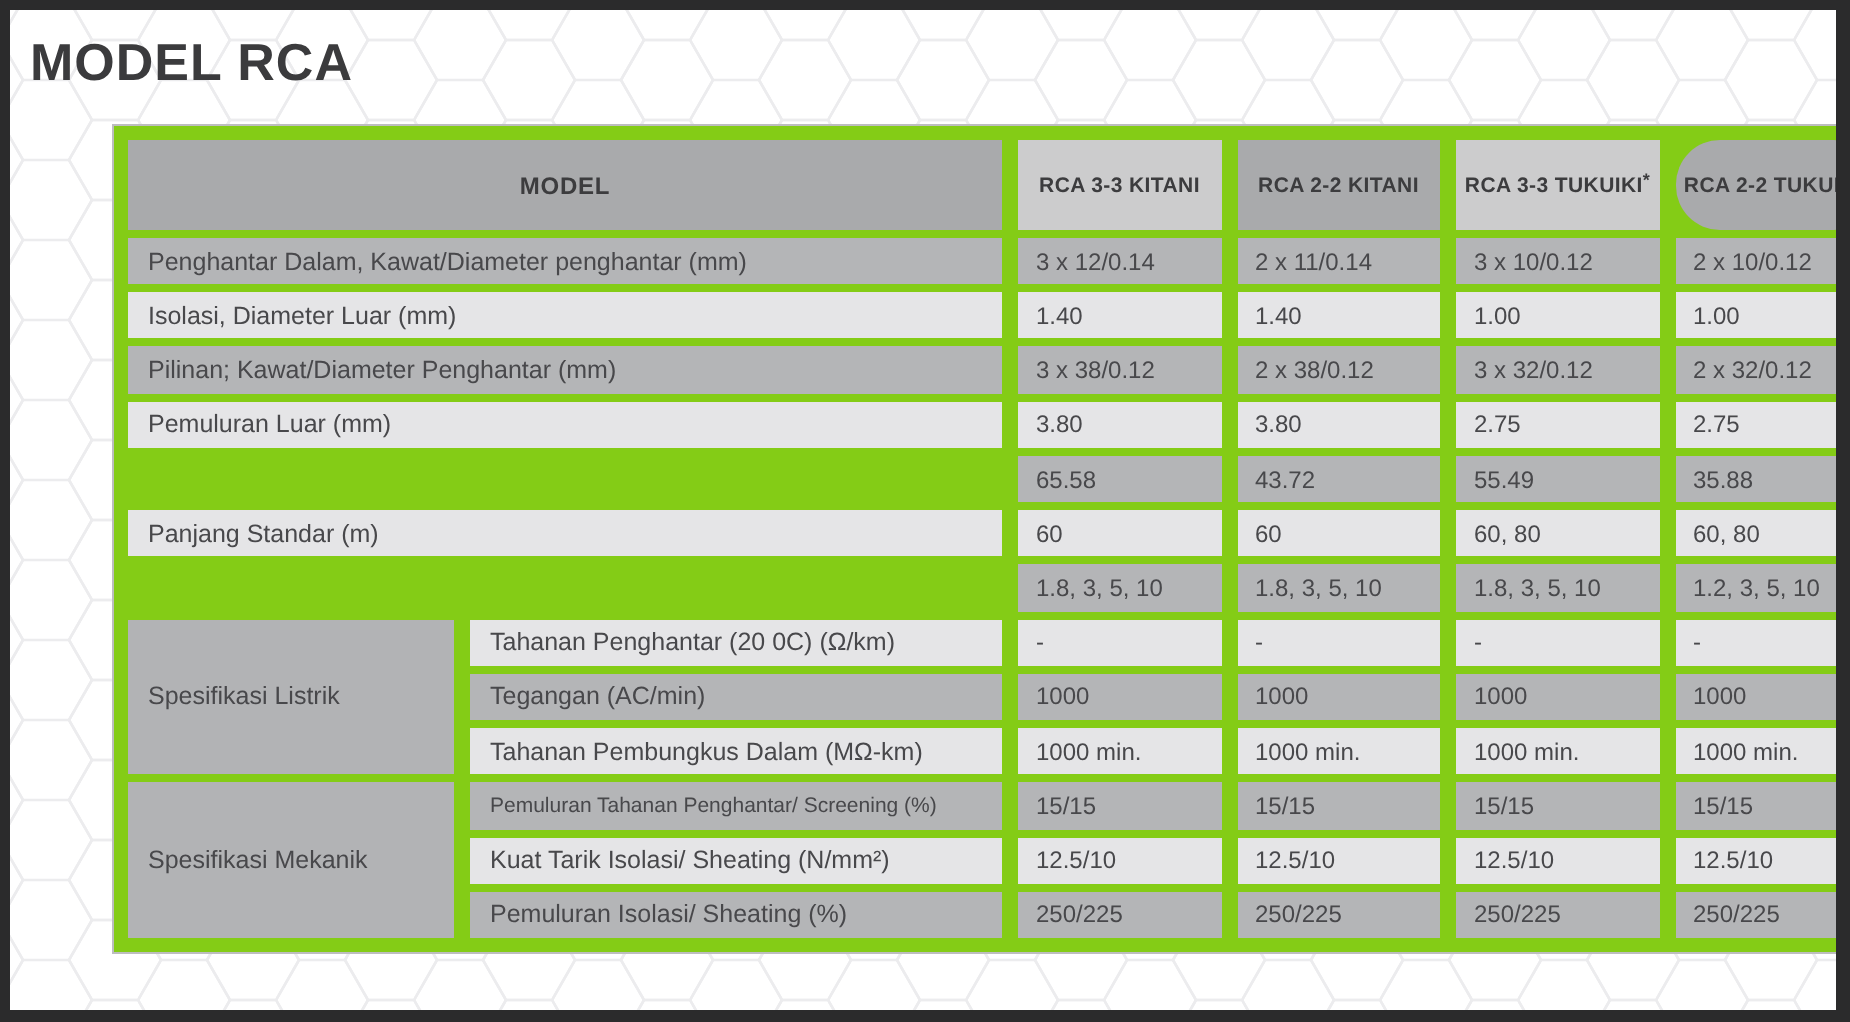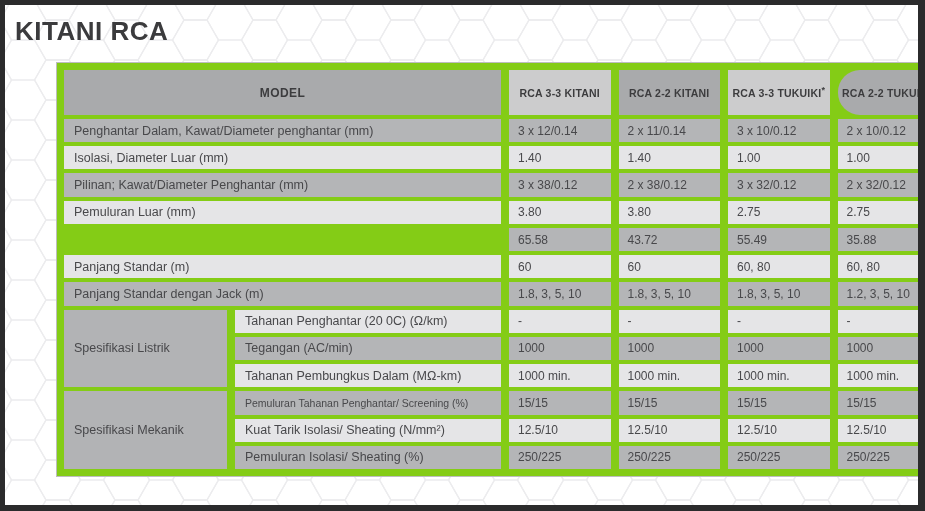--- a/index.html
+++ b/index.html
@@ -45,21 +45,21 @@
         <path d="M34.5 40 L46 20 L69 20 L80.5 40 L69 60 L46 60 Z"></path>
         <path d="M-34.5 0 L-23 -20 L0 -20 L11.5 0 L0 20 L-23 20 Z"></path>
         <path d="M-34.5 40 L-23 20 L0 20 L11.5 40 L0 60 L-23 60 Z"></path>
       </g>
     </pattern>
   </defs>
   <rect x="0" y="0" width="925" height="511" fill="#ffffff"></rect>
   <rect x="0" y="0" width="925" height="511" fill="url(#hex)"></rect>
 </svg>
 
-<div class="title">KITANI RCA</div>
+<div class="title">MODEL RCA</div>
 
 <div class="panel">
   <div class="grid" id="grid">
     <div class="cell mhead">MODEL</div>
     <div class="cell head shade-light c3">
       <span>RCA 3-3 KITANI</span>
         <sup></sup>
     </div>
     <div class="cell head shade-dark c4">
       <span>RCA 2-2 KITANI</span>
@@ -95,21 +95,20 @@
       <div class="cell value tone-light" style="grid-area: 5 / 6;">2.75</div>
       <div class="cell value tone-gray" style="grid-area: 6 / 3;">65.58</div>
       <div class="cell value tone-gray" style="grid-area: 6 / 4;">43.72</div>
       <div class="cell value tone-gray" style="grid-area: 6 / 5;">55.49</div>
       <div class="cell value tone-gray" style="grid-area: 6 / 6;">35.88</div>
       <div class="cell label tone-light" style="grid-area: 7 / 1 / auto / 3;">Panjang Standar (m)</div>
       <div class="cell value tone-light" style="grid-area: 7 / 3;">60</div>
       <div class="cell value tone-light" style="grid-area: 7 / 4;">60</div>
       <div class="cell value tone-light" style="grid-area: 7 / 5;">60, 80</div>
       <div class="cell value tone-light" style="grid-area: 7 / 6;">60, 80</div>
-      <div class="cell label tone-gray" style="grid-area: 8 / 1 / auto / 3;">Panjang Standar dengan Jack (m)</div>
       <div class="cell value tone-gray" style="grid-area: 8 / 3;">1.8, 3, 5, 10</div>
       <div class="cell value tone-gray" style="grid-area: 8 / 4;">1.8, 3, 5, 10</div>
       <div class="cell value tone-gray" style="grid-area: 8 / 5;">1.8, 3, 5, 10</div>
       <div class="cell value tone-gray" style="grid-area: 8 / 6;">1.2, 3, 5, 10</div>
       <div class="cell group" style="grid-area: 9 / 1 / span 3;">Spesifikasi Listrik</div>
       <div class="cell label tone-light" style="grid-area: 9 / 2;">Tahanan Penghantar (20 0C) (Ω/km)</div>
       <div class="cell value tone-light" style="grid-area: 9 / 3;">-</div>
       <div class="cell value tone-light" style="grid-area: 9 / 4;">-</div>
       <div class="cell value tone-light" style="grid-area: 9 / 5;">-</div>
       <div class="cell value tone-light" style="grid-area: 9 / 6;">-</div>

